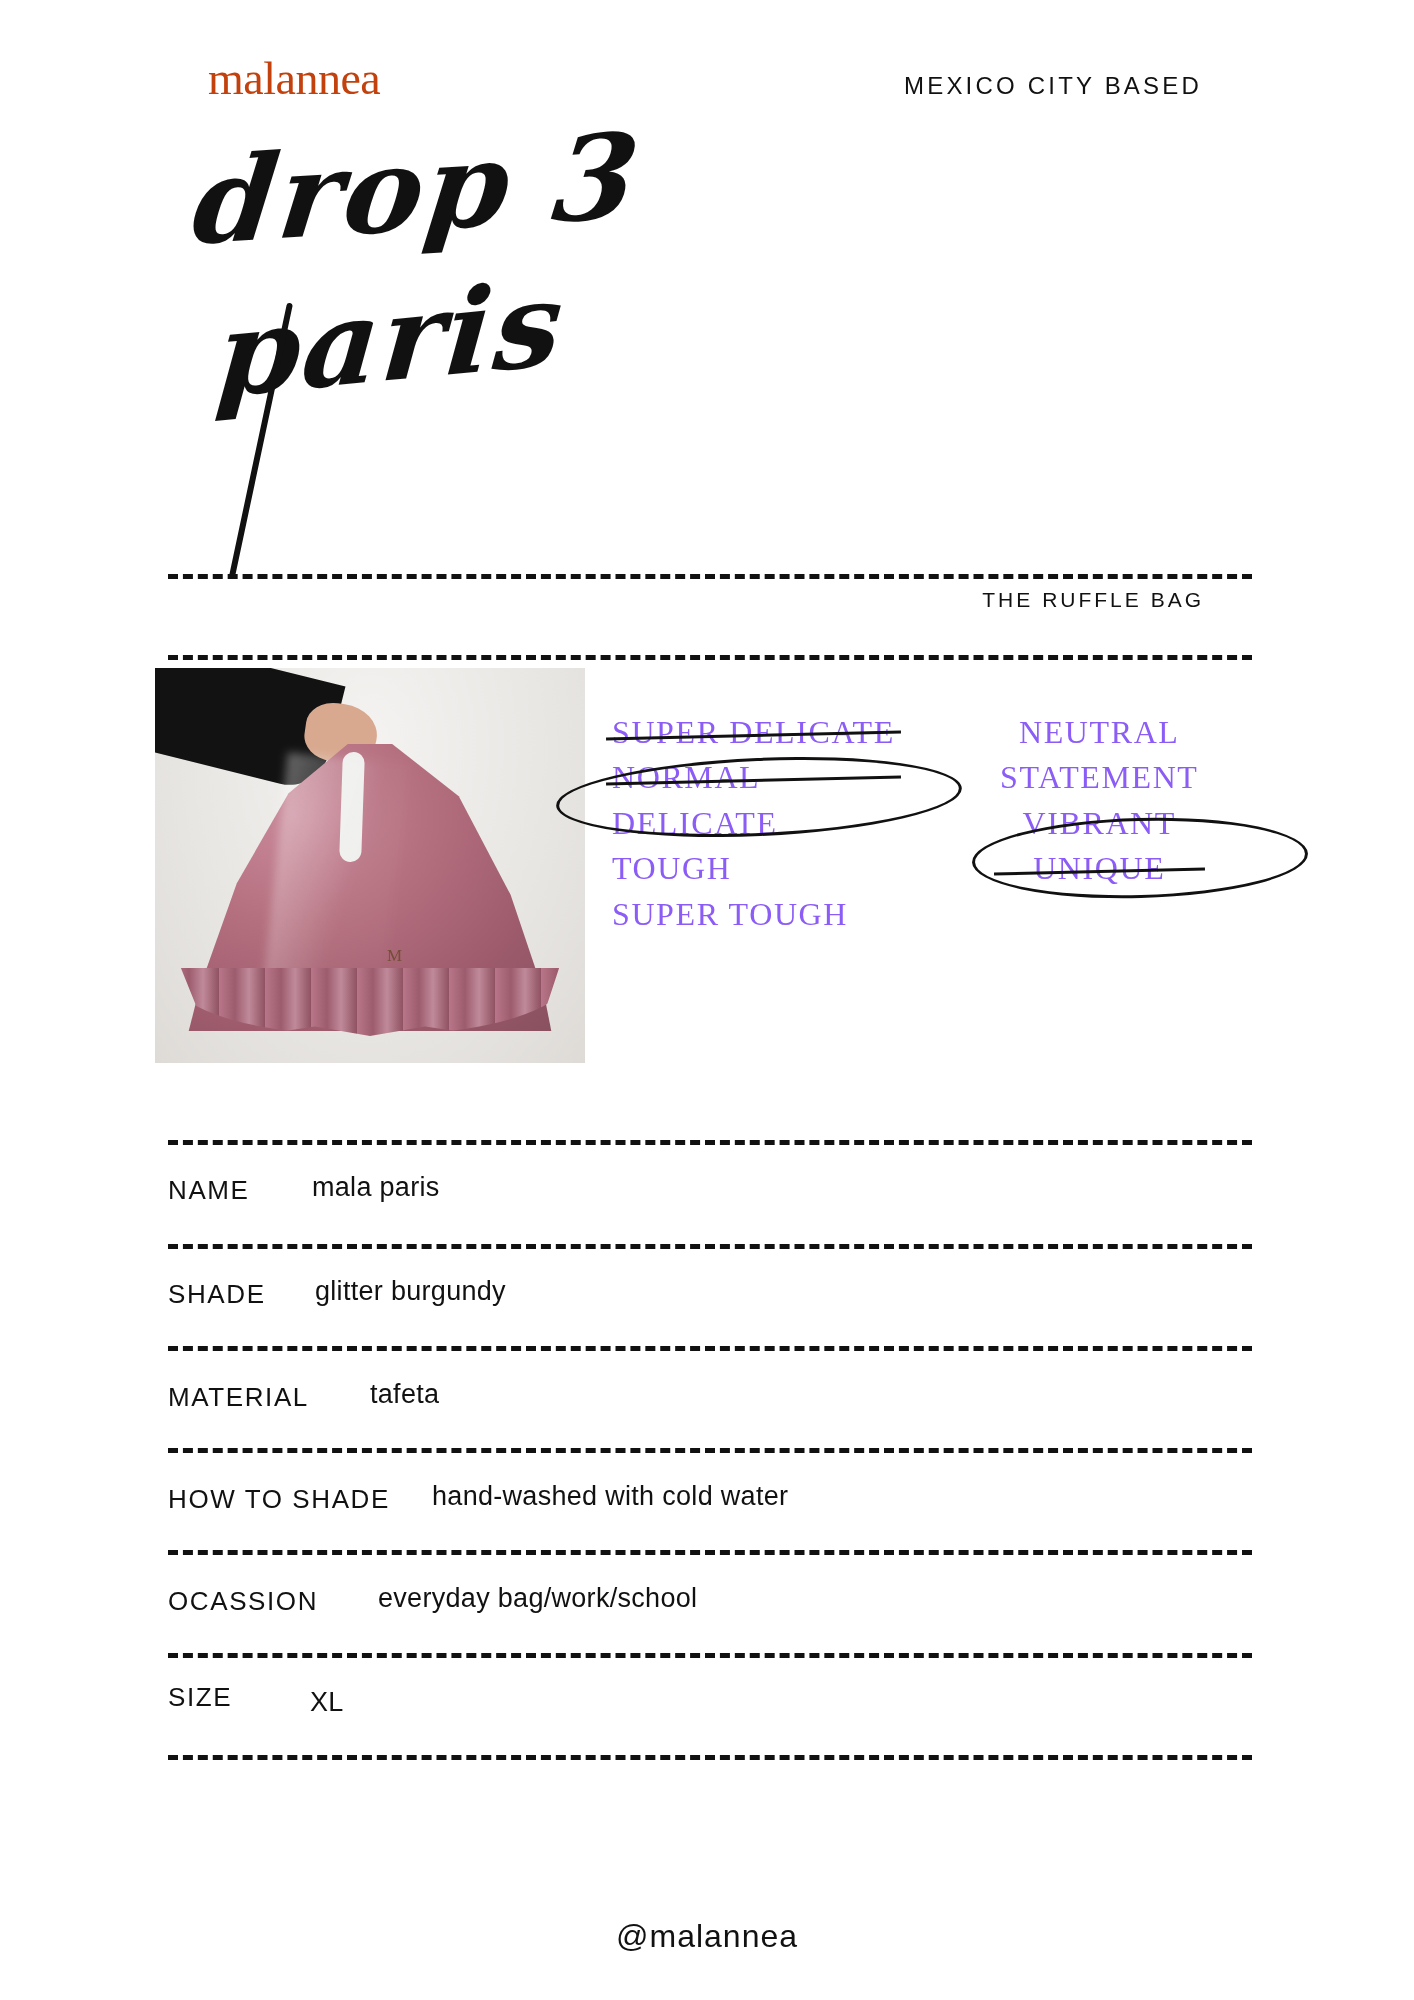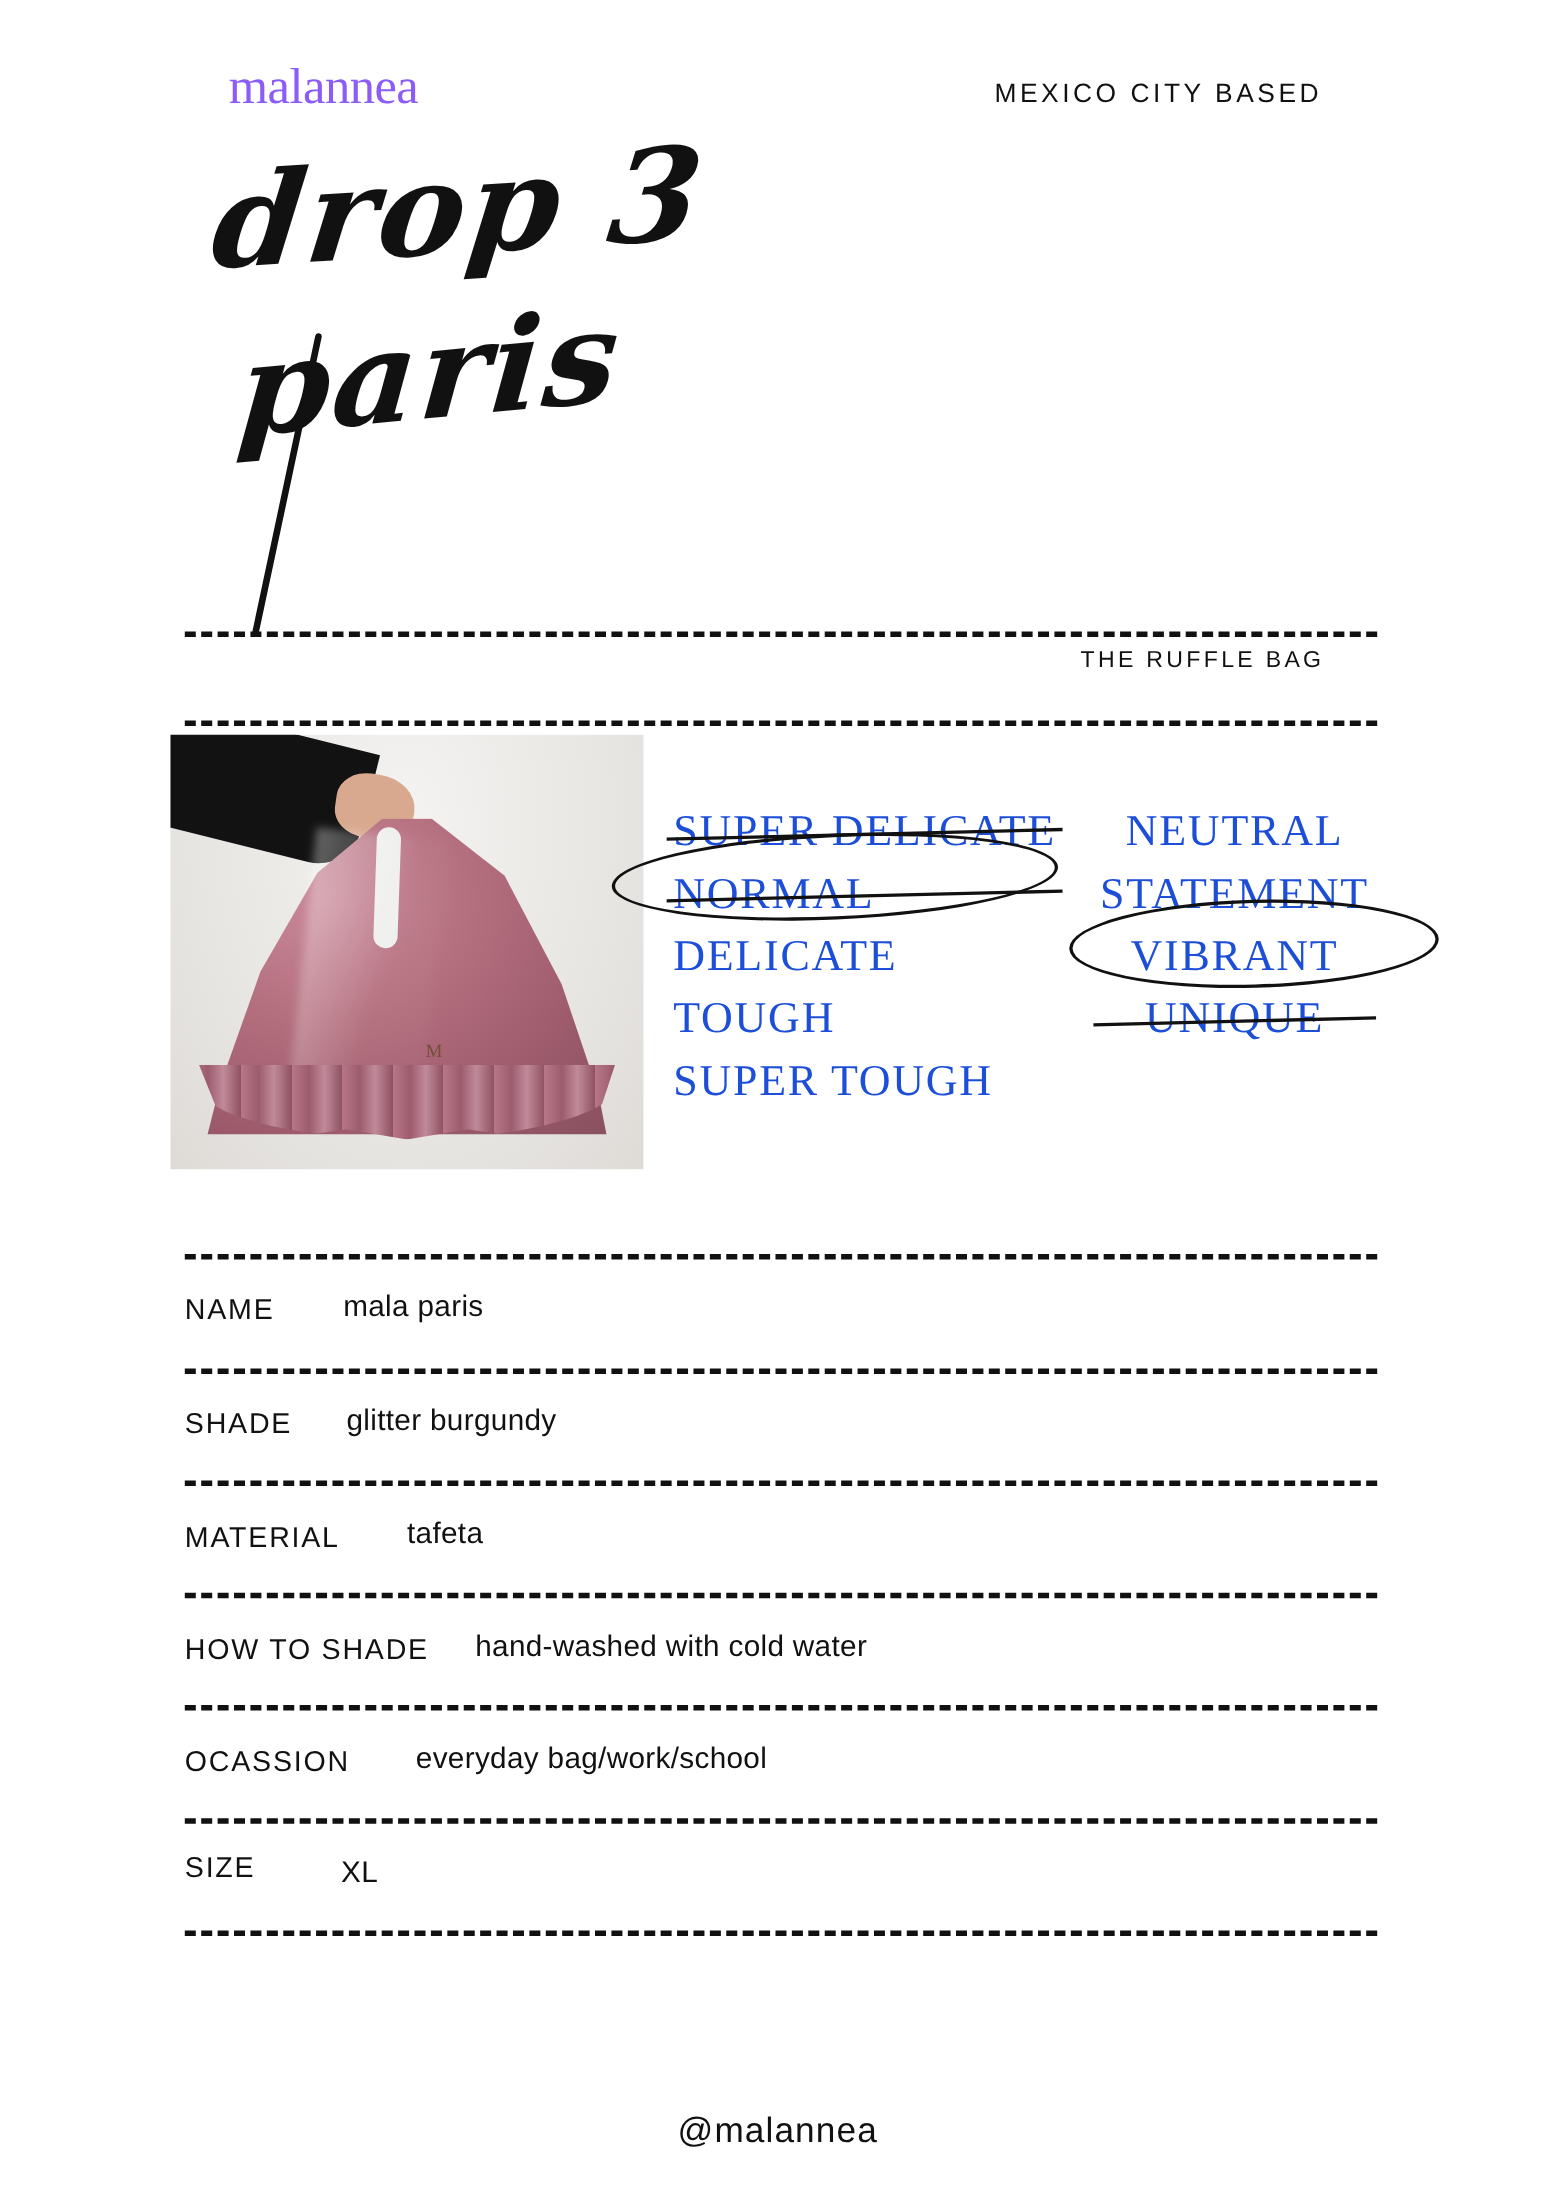--- a/index.html
+++ b/index.html
@@ -22,21 +22,21 @@
   }
 
   
   .brand {
     position: absolute;
     left: 208px;
     top: 52px;
     font-family: "Liberation Serif", serif;
     font-size: 46px;
     letter-spacing: -0.5px;
-    color: #8b5cf6;
+    color: #c2410c;
     white-space: nowrap;
   }
   .location {
     position: absolute;
     right: 212px;
     top: 72px;
     font-size: 24px;
     letter-spacing: 3.2px;
     color: #111;
     white-space: nowrap;
@@ -176,26 +176,25 @@
     font-size: 17px;
     color: #6b4a2a;
     opacity: 0.85;
     letter-spacing: 1px;
   }
 
   
   .scale {
     position: absolute;
     font-family: "Liberation Serif", serif;
-    font-size: 40px;
+    font-size: 32px;
     letter-spacing: 1.6px;
     line-height: 1.42;
-    color: #1d4ed8;
-    white-space: nowrap;
-    margin-top: 17px;
+    color: #8b5cf6;
+    white-space: nowrap;
   }
   .scale-left { left: 612px; top: 710px; }
   .scale-right { left: 1000px; top: 710px; text-align: center; }
 
   .scale-right .opt { display: block; }
 
   .strike {
     position: relative;
   }
   .strike::after {

